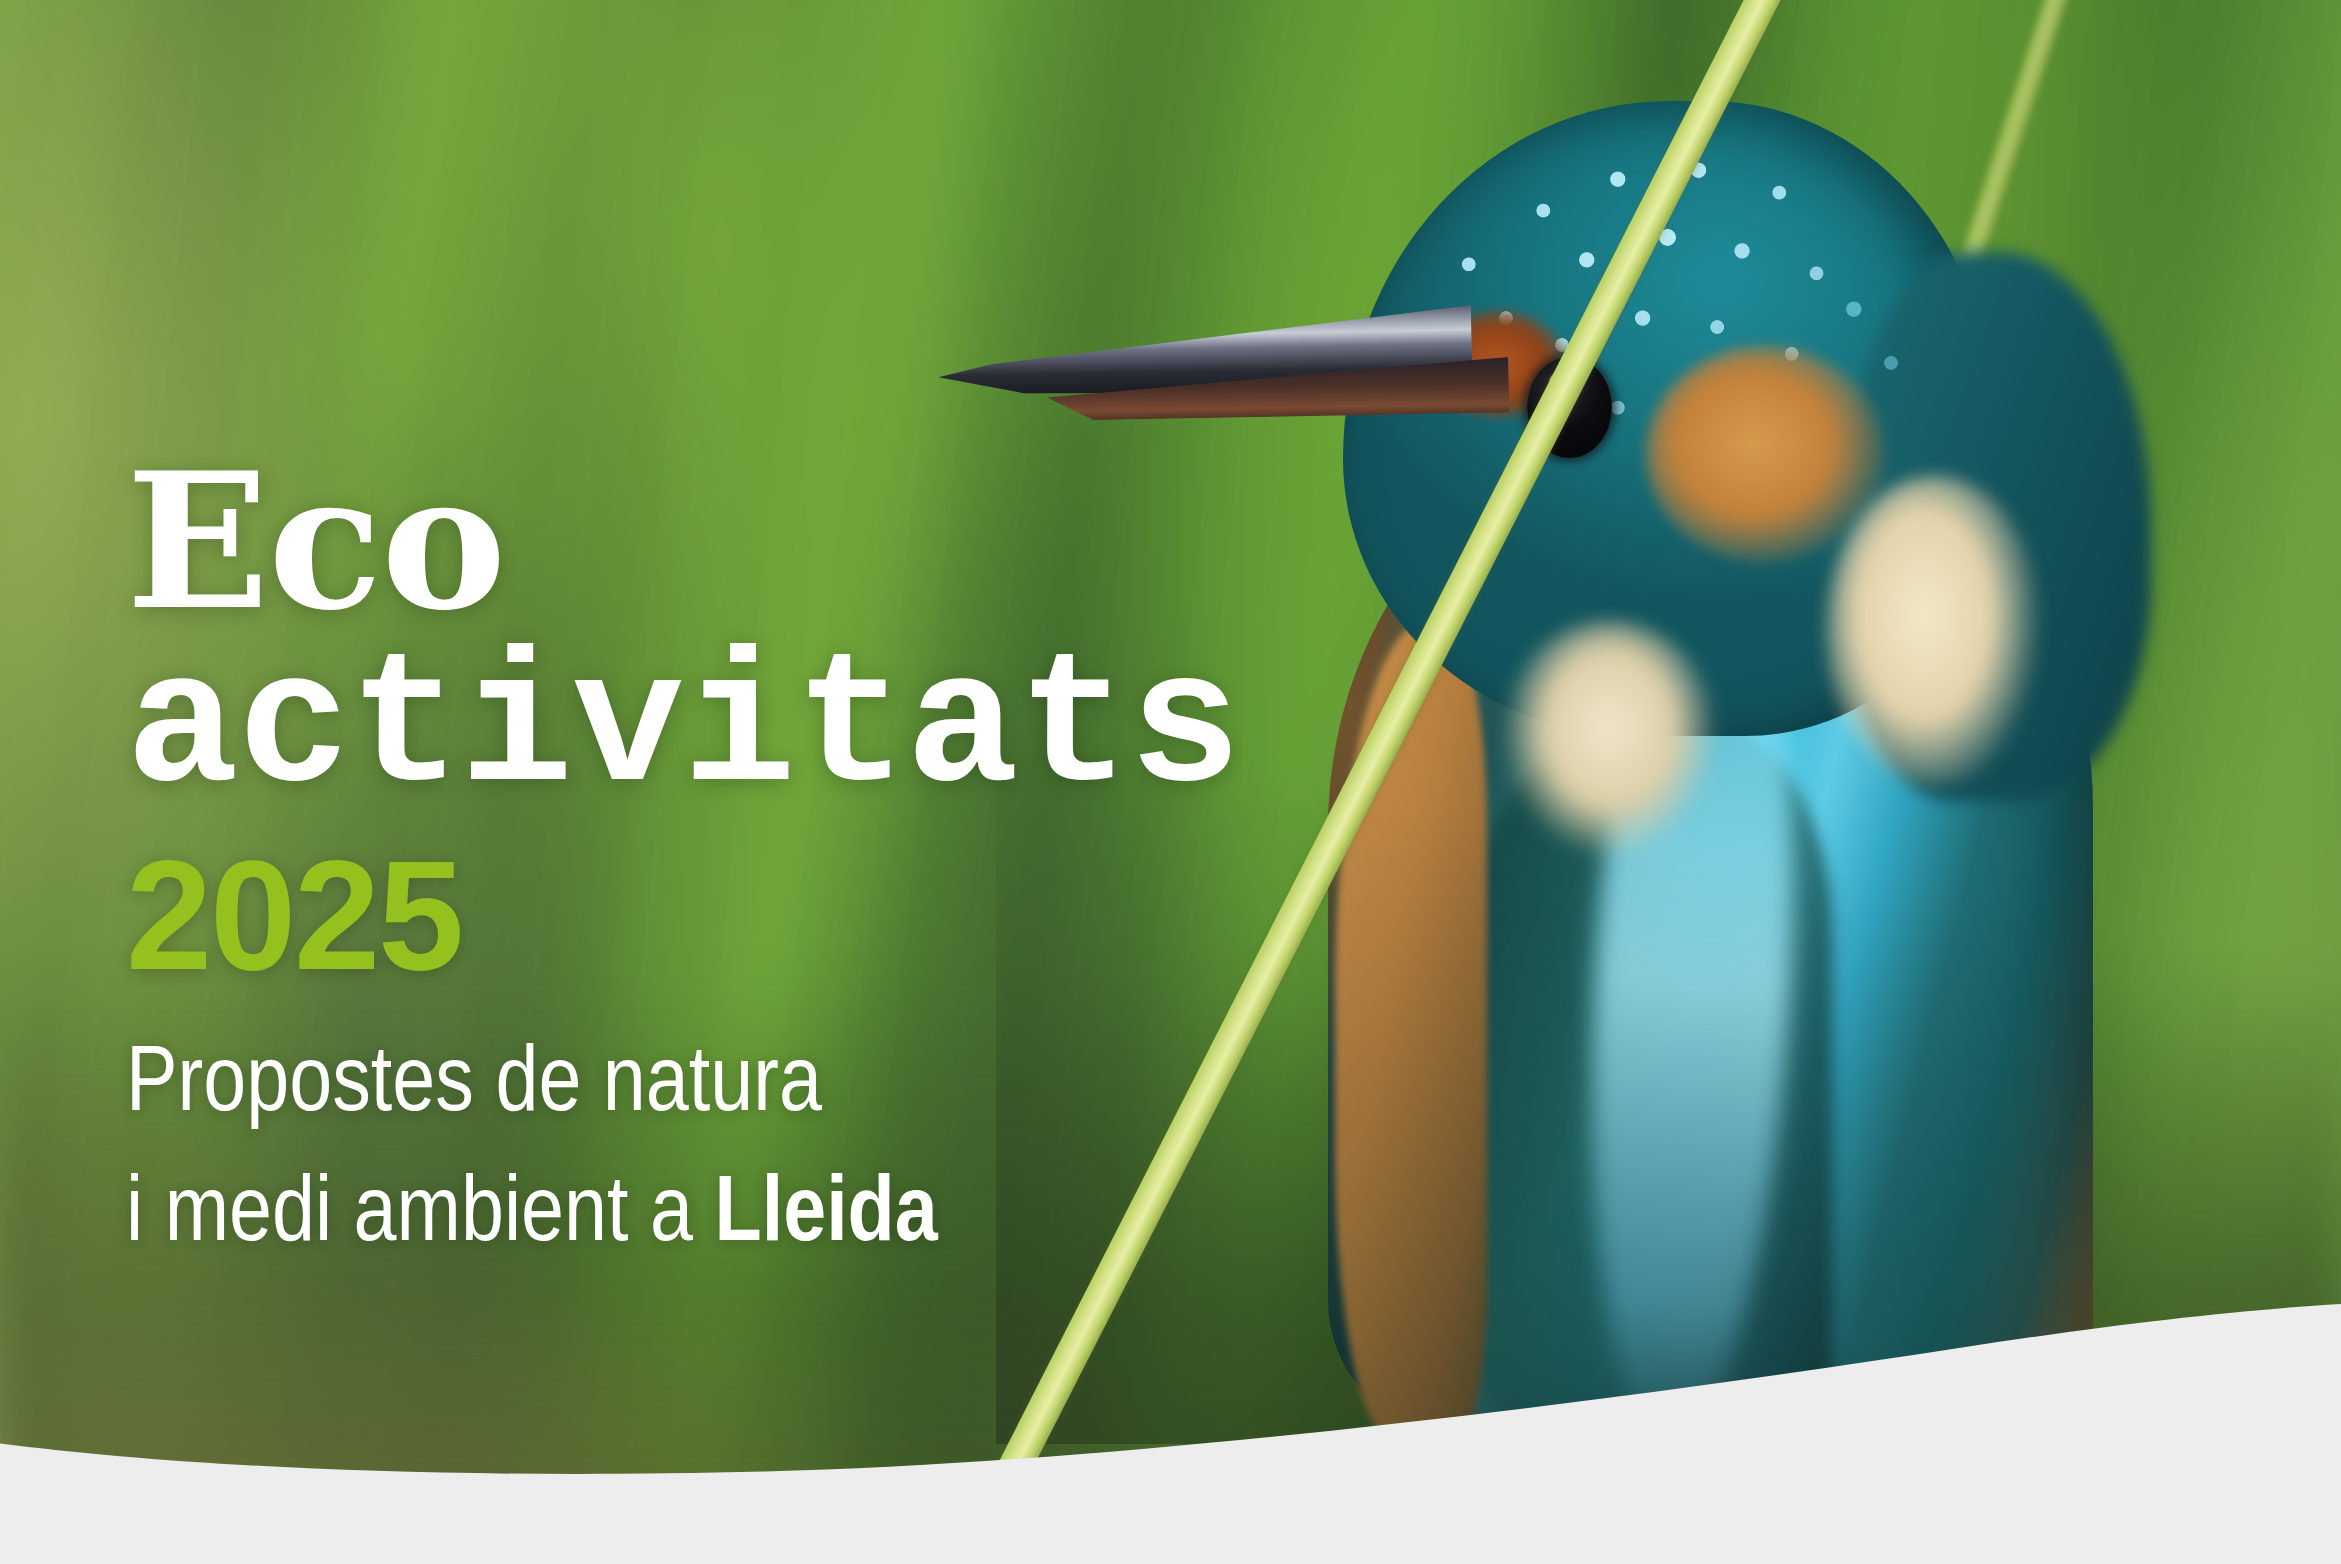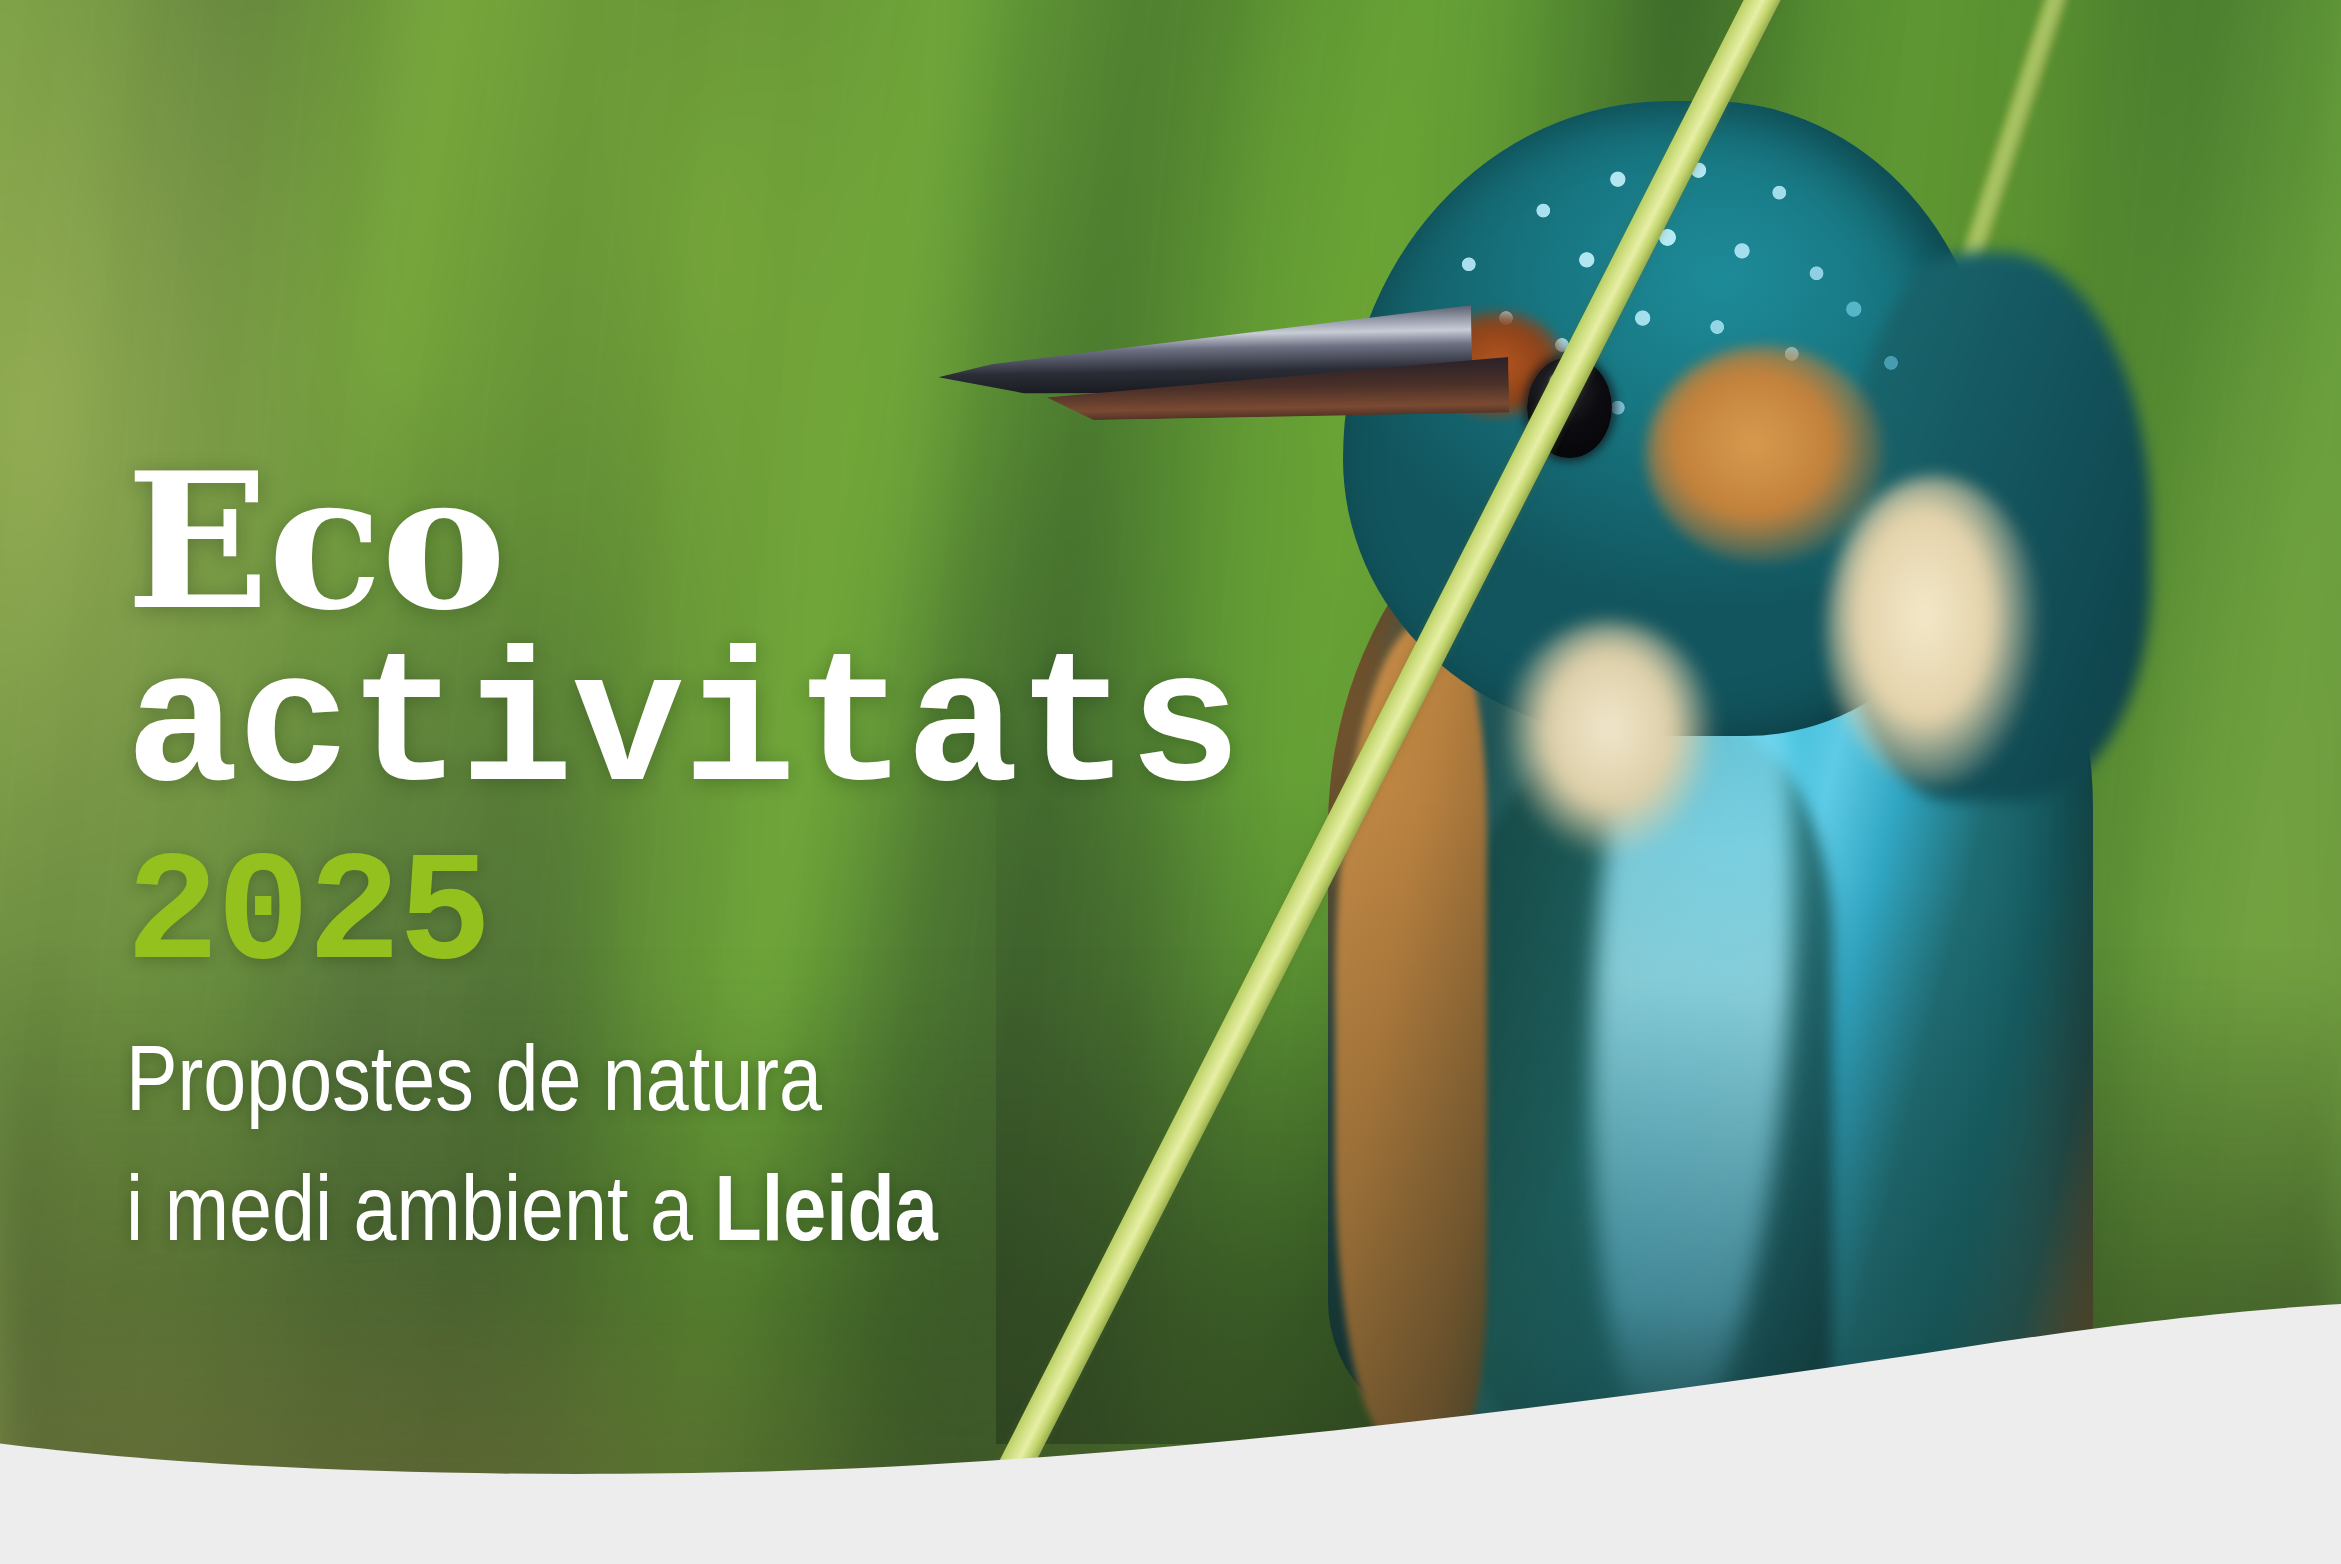--- a/index.html
+++ b/index.html
@@ -232,21 +232,21 @@
     letter-spacing:-1.4px;
     line-height:.84;
     white-space:nowrap;
     text-shadow:0 2.9px 19px rgba(20,40,15,.30);
   }
   .eco{top:462px;font-size:188px;}
   .activitats{top:650px;font-size:188px;font-family:Liberation Mono, monospace;}
   .year{
     position:absolute;left:126px;top:848px;
     color:#95c11f;
-    font-family:Liberation Mono, monospace;
+    font-family:Liberation Sans, sans-serif;
     font-weight:bold;
     font-size:155px;
     line-height:.88;
     letter-spacing:-2.2px;
     white-space:nowrap;
     text-shadow:0 2.9px 16px rgba(20,40,15,.28);
   }
   .sub{
     position:absolute;left:126px;
     color:#ffffff;

